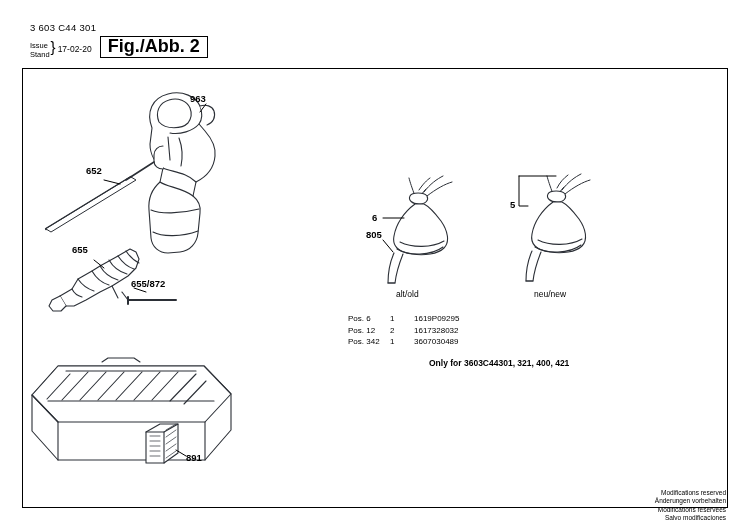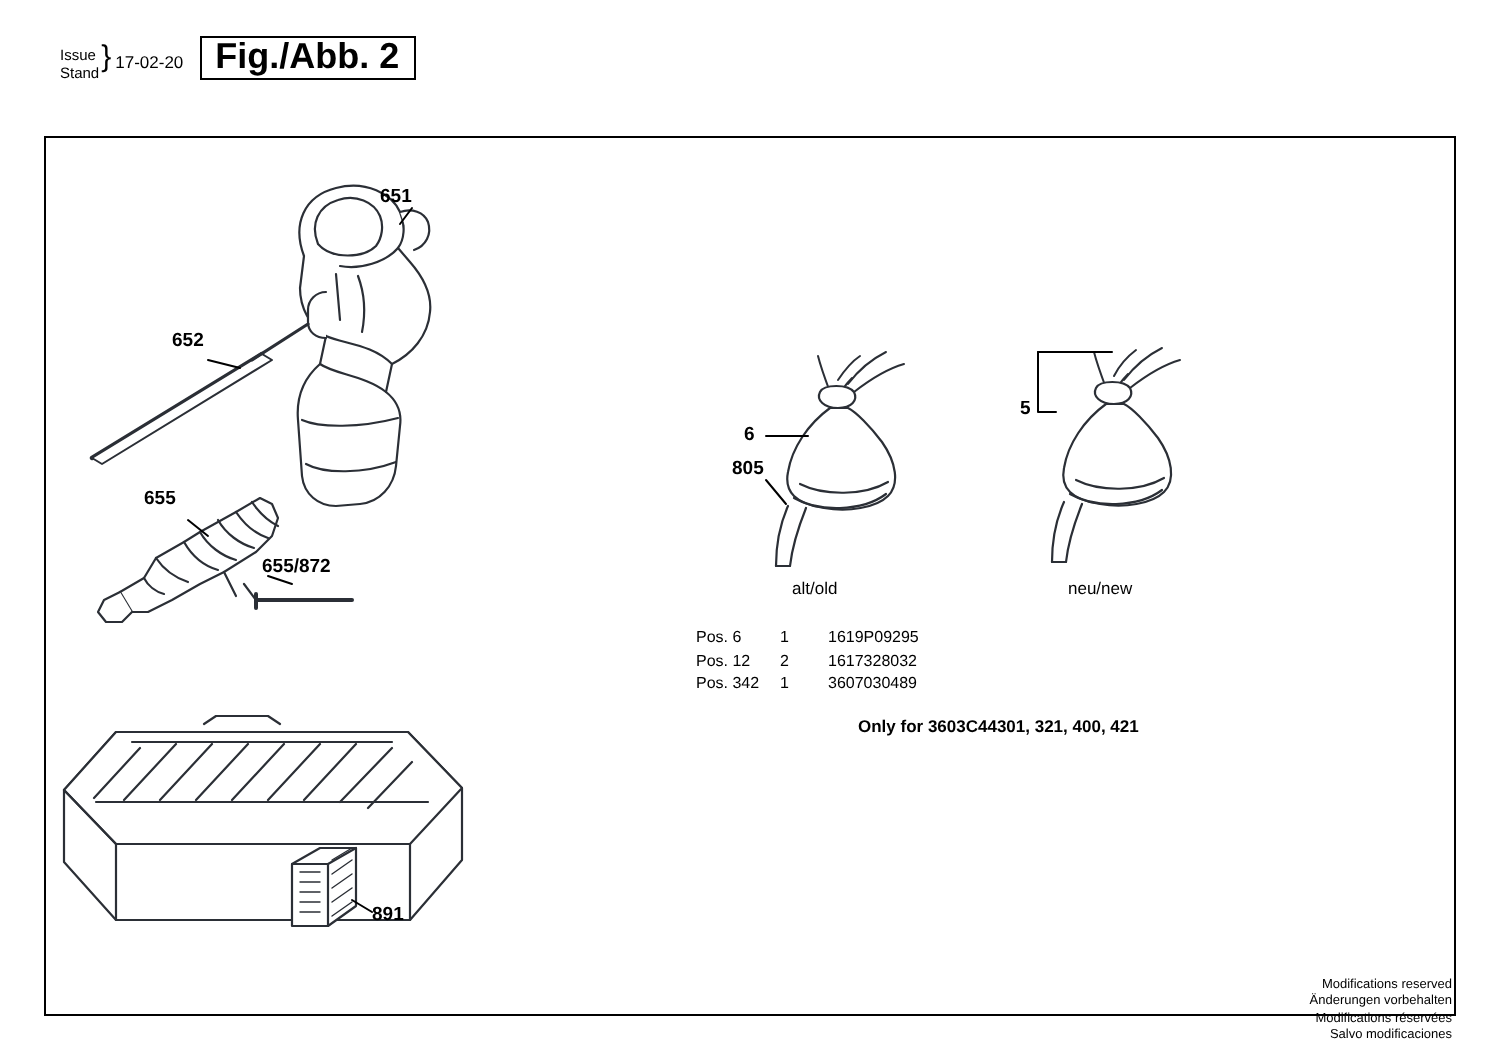--- a/index.html
+++ b/index.html
@@ -139,20 +139,21 @@
     line-height: 8.2px;
     color: #000;
   }
 </style>
 </head>
 <body>
 
 <div class="page">
 
   <div class="header">
+    <div class="partno">3 603 C44 301</div>
     <div class="issue-row">
       <div class="issue-labels">
         <div>Issue</div>
         <div>Stand</div>
       </div>
       <div class="brace">}</div>
       <div class="issue-date">17-02-20</div>
       <div class="fig-box">Fig./Abb. 2</div>
     </div>
   </div>
@@ -304,21 +305,21 @@
         <path d="M383 218 L404 218"></path>
 
         <path d="M383 240 L393 252"></path>
 
         <path d="M519 176 L519 206 L528 206"></path>
         <path d="M519 176 L556 176"></path>
       </g>
     </g>
   </svg>
 
-  <div class="lbl" style="left:190px; top:93px;">651</div>
+  <div class="lbl" style="left:190px; top:93px;">963</div>
   <div class="lbl" style="left:86px; top:165px;">652</div>
   <div class="lbl" style="left:72px; top:244px;">655</div>
   <div class="lbl" style="left:131px; top:278px;text-align:right;">655/872</div>
   <div class="lbl" style="left:186px; top:452px;">891</div>
   <div class="lbl" style="left:372px; top:212px;">6</div>
   <div class="lbl" style="left:366px; top:229px;">805</div>
   <div class="lbl" style="left:510px; top:199px;">5</div>
 
   <div class="cap" style="left:396px; top:289px;">alt/old</div>
   <div class="cap" style="left:534px; top:289px;">neu/new</div>

